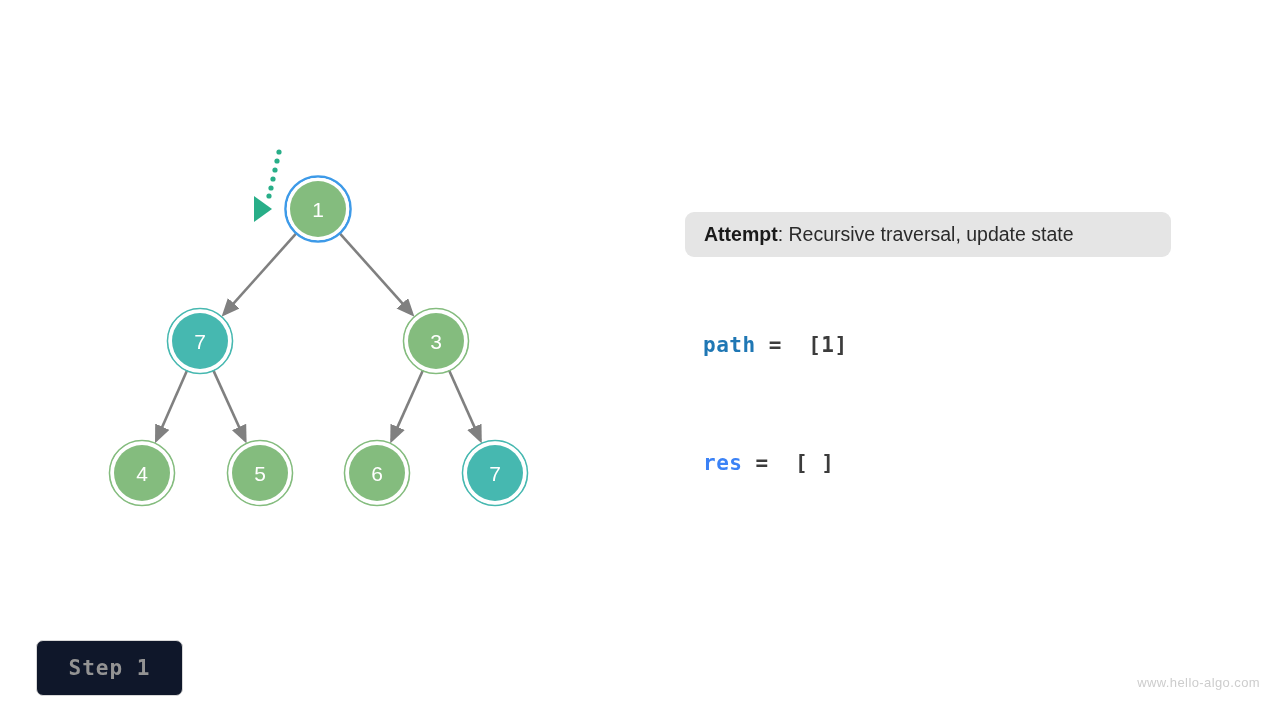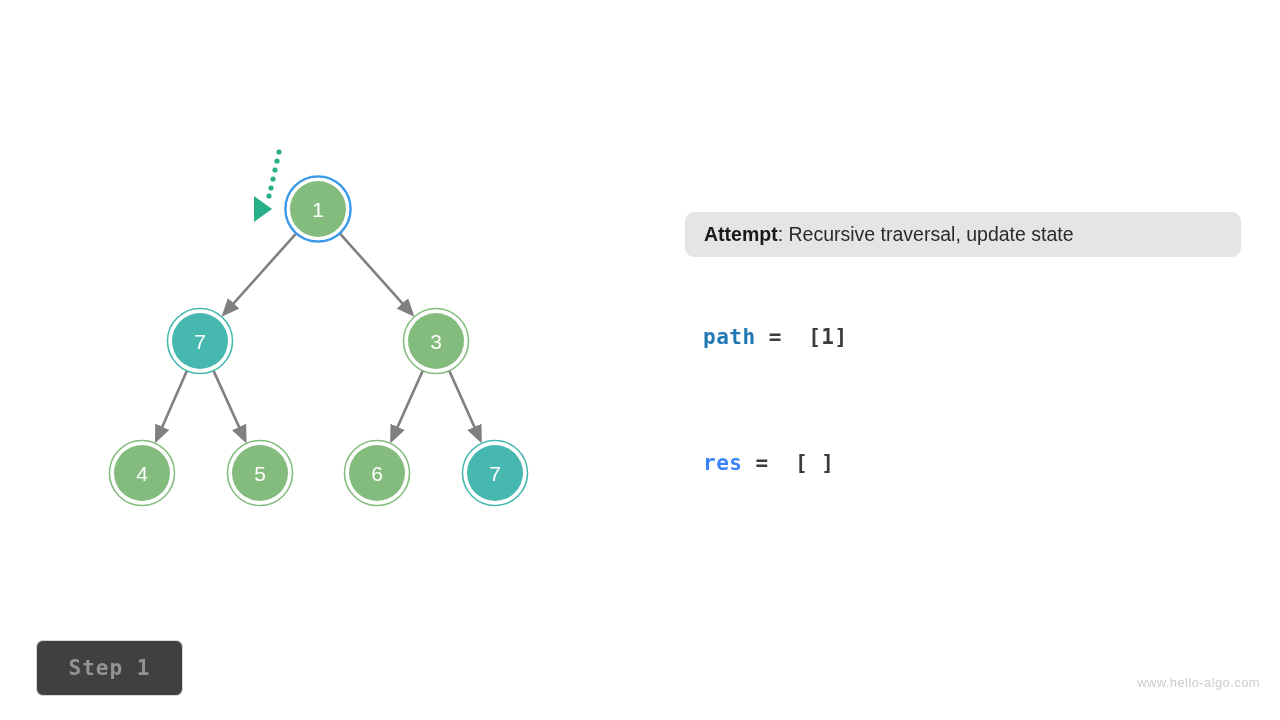--- a/index.html
+++ b/index.html
@@ -30,21 +30,21 @@
     left: 685px;
     top: 212px;
     width: 560px;
   }
   .highlight-row {
     background: #e5e5e5;
     border-radius: 9px;
     padding: 11px 19px 12px 19px;
     display: inline-block;
     box-sizing: border-box;
-    width: 556px;
+    width: 486px;
   }
   .plain-row {
     padding: 8px 19px 0 19px;
   }
   .desc-line {
     font-size: 19.5px;
     color: #2b2b2b;
     line-height: 22px;
     white-space: nowrap;
   }
@@ -57,35 +57,35 @@
   .state-line {
     position: absolute;
     left: 703px;
     font-family: "DejaVu Sans Mono", "Liberation Mono", monospace;
     font-size: 21px;
     font-weight: bold;
     color: #3c3c3c;
     letter-spacing: 0.5px;
     white-space: pre;
   }
-  #state-path { top: 325px; }
+  #state-path { top: 333px; }
   #state-res  { top: 451px; }
   .var-path { color: #1f77b4; }
   .var-res  { color: #3b82f6; }
 
   
   #step-badge {
     position: absolute;
     left: 36px;
     top: 640px;
     width: 145px;
     height: 54px;
     border: 1px solid #d8d8d8;
     border-radius: 7px;
-    background: #404040;
+    background: #0f172a;
     display: flex;
     align-items: center;
     justify-content: center;
   }
   #step-badge .step-text {
     font-family: "DejaVu Sans Mono", "Liberation Mono", monospace;
     font-size: 21px;
     font-weight: bold;
     color: #939393;
     letter-spacing: 1px;

